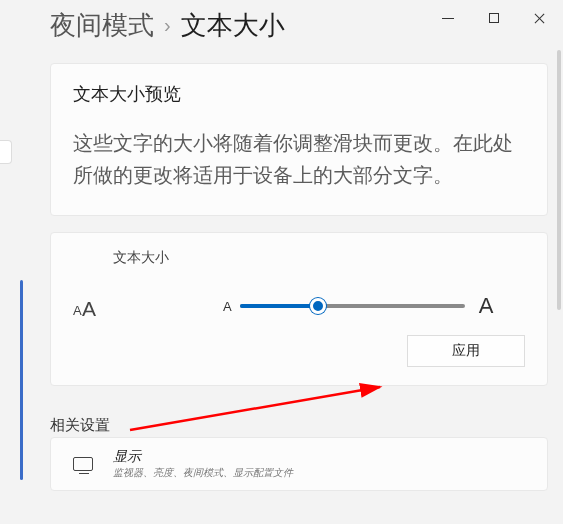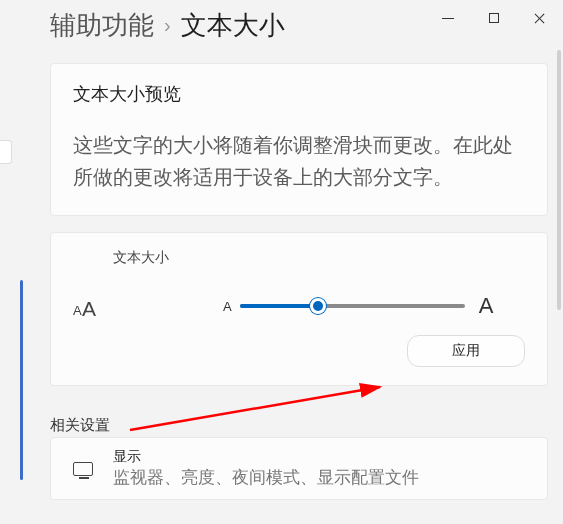--- a/index.html
+++ b/index.html
@@ -94,20 +94,21 @@
     .card-title {
       font-size: 18px;
       color: #1f1f1f;
       margin-bottom: 23px;
       font-weight: 500;
     }
     .preview-text {
       font-size: 20px;
       color: #5c5c5c;
       line-height: 1.6;
+      font-family: Liberation Mono, monospace;
     }
     .slider-card {
       background: #fcfcfc;
       border: 1px solid #e8e8e8;
       border-radius: 4px;
       padding: 16px 22px 18px;
       margin-bottom: 30px;
     }
     .slider-label {
       font-size: 14px;
@@ -177,49 +178,50 @@
     .apply-row {
       display:flex; justify-content:flex-end;
       margin-top: 16px;
     }
     .apply-btn {
       font-size: 14px;
       color:#222;
       padding: 6px 44px;
       background:#fefefe;
       border: 1px solid #ddd;
-      border-radius: 12px;
+      border-radius: 0;
       cursor:pointer;
     }
     .related-heading {
       font-size: 15px;
       color:#333;
       font-weight: 500;
       margin-bottom: 2px;
     }
     .related-card {
       background: #fcfcfc;
       border: 1px solid #e8e8e8;
       border-radius: 4px;
       padding: 10px 22px;
       display:flex;
       align-items:center;
       gap: 20px;
+      font-style: italic;
     }
     .display-icon {
       width: 20px; height: 14px;
       border: 1.5px solid #444;
       border-radius: 2px;
       position: relative;
     }
     .display-icon::after{
       content:""; position:absolute; bottom:-4px; left:5px; width:10px; height:1.5px; background:#444;
     }
     .ri-title { font-size:14px; color:#222; }
-    .ri-sub { font-size: 17px; color:#777; }
+    .ri-sub { font-size: 10px; color:#777; }
     .arrow {
       position:absolute;
       left: 150px;
       top: 420px;
       width: 260px; height: 2px;
       pointer-events:none;
     }
     .scrollbar {
       position:absolute; right:2px; top:50px; width:4px; height:260px;
       background:#cfcfcf; border-radius:2px;
@@ -239,21 +241,21 @@
       <div class="wc-close"></div>
     </div>
 </div>
 
 <div class="sidebar-hint"></div>
 <div class="accent-bar"></div>
 <div class="scrollbar"></div>
 
 <div class="content">
   <div class="breadcrumb">
-    <span class="bc-parent">辅助功能</span>
+    <span class="bc-parent">夜间模式</span>
     <span class="bc-sep">›</span>
     <span>文本大小</span>
   </div>
 
   <div class="card">
     <div class="card-title">文本大小预览</div>
     <div class="preview-text">这些文字的大小将随着你调整滑块而更改。在此处所做的更改将适用于设备上的大部分文字。</div>
   </div>
 
   <div class="slider-card">

